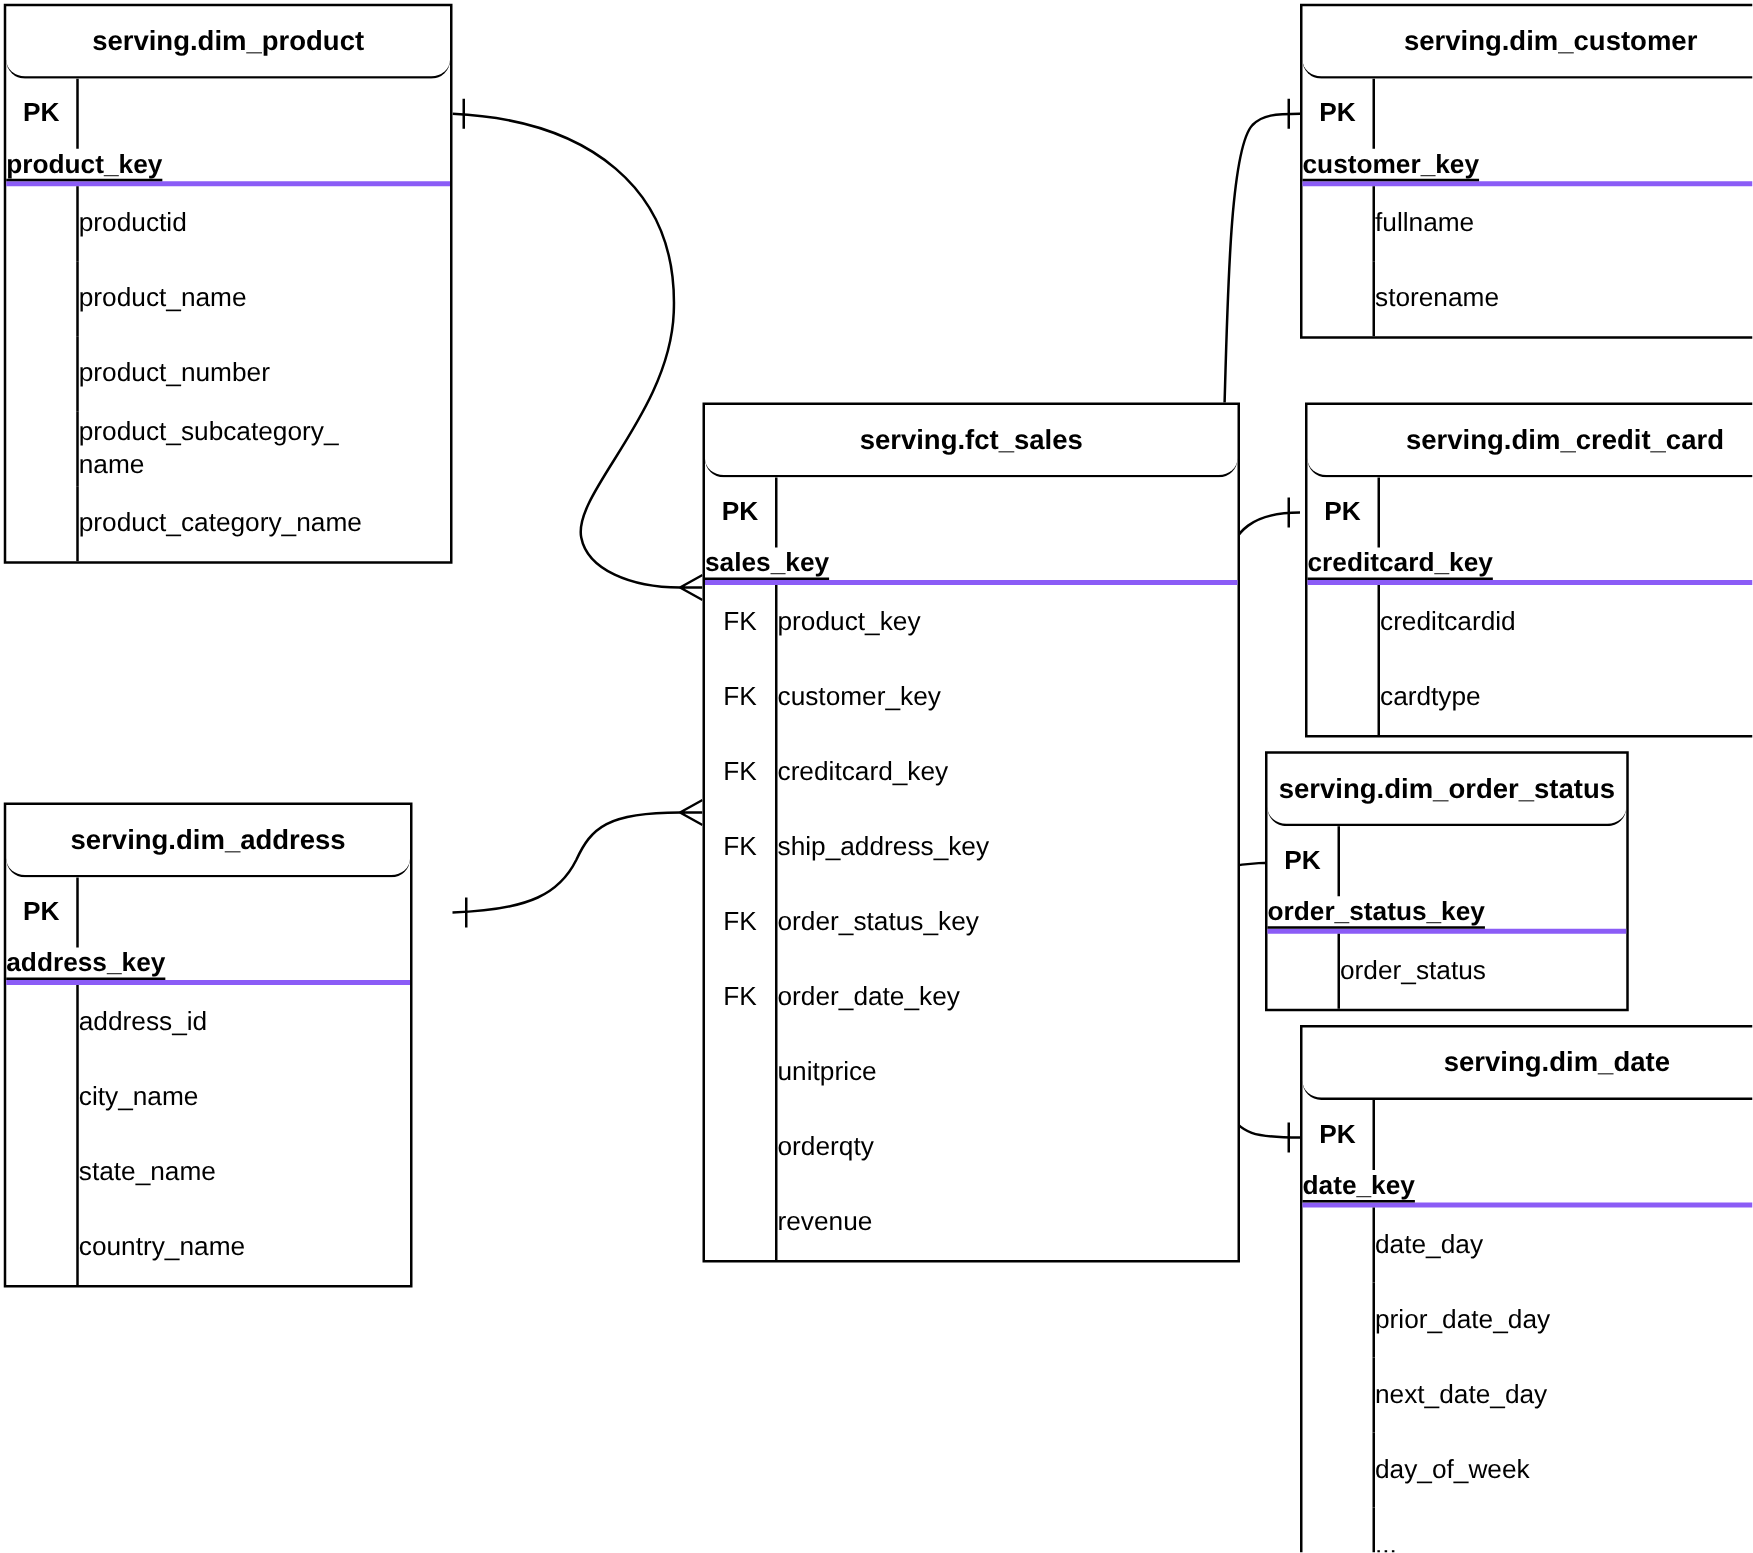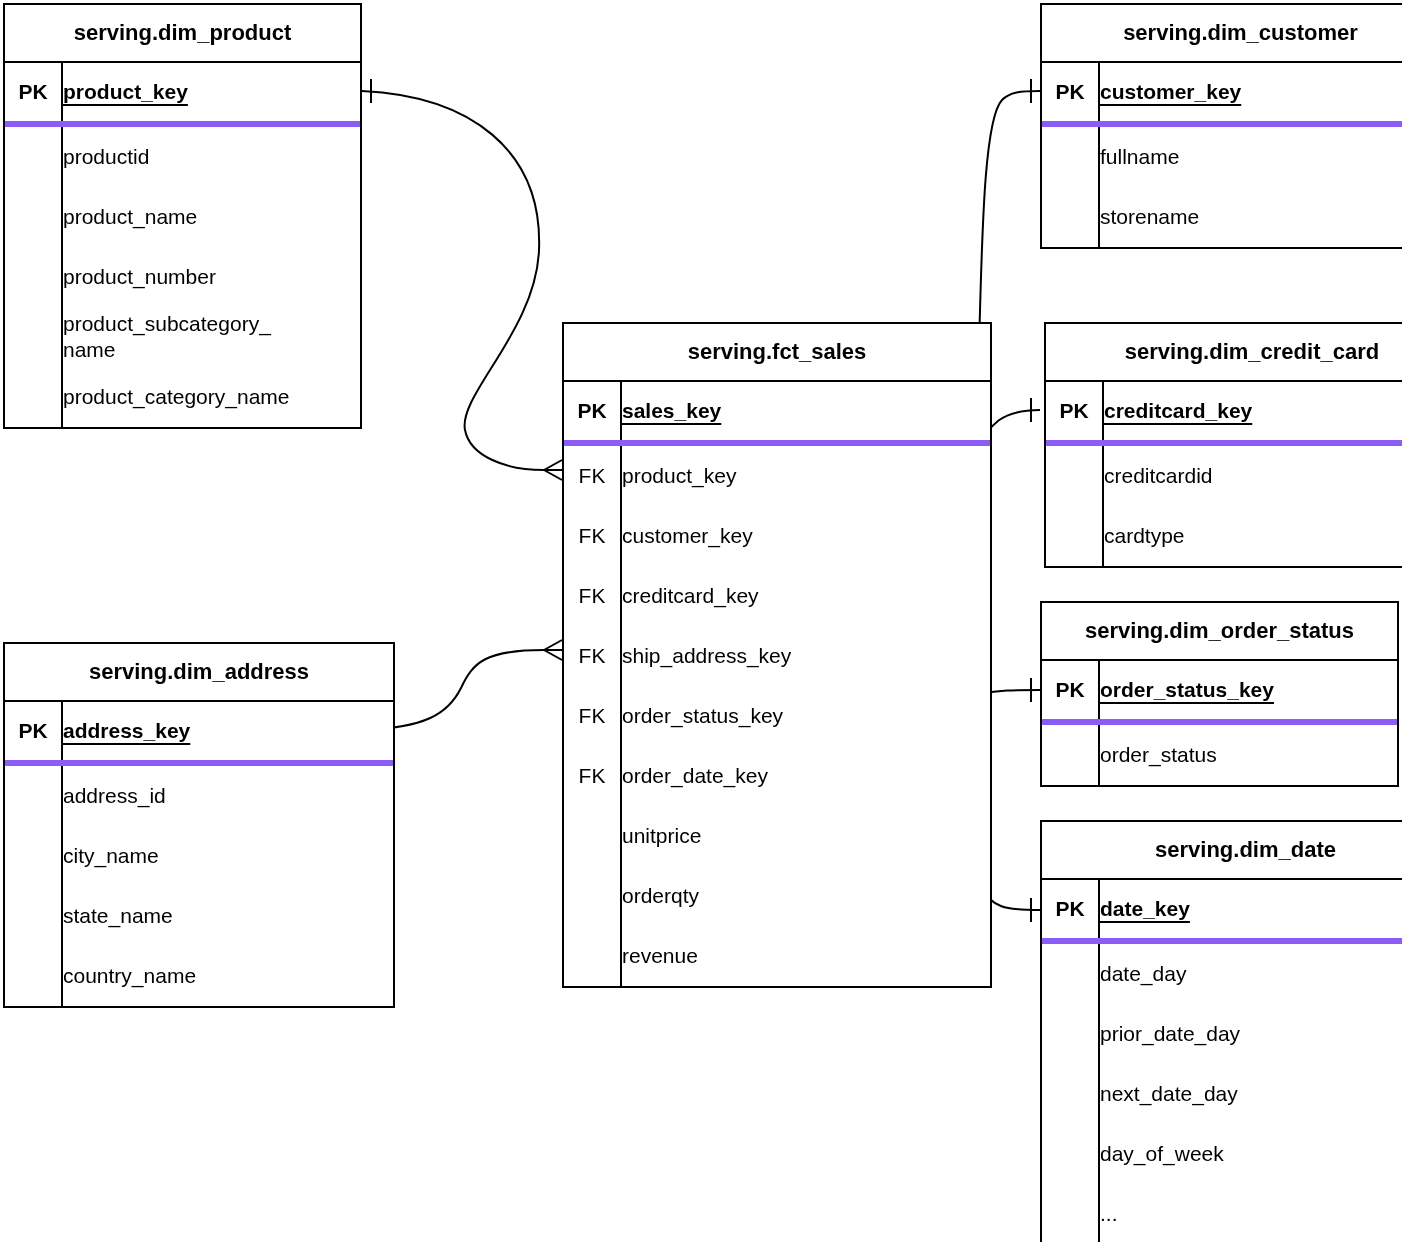--- a/index.html
+++ b/index.html
@@ -22,28 +22,30 @@
     box-sizing:border-box;
     background:#ffffff;
     border:2px solid #000000;
   }
   .erd-title{
     height:56px;
     border-bottom:2px solid #000000;
     display:flex;align-items:center;justify-content:center;
     font-weight:bold;
     font-size:22px;
+    border-radius:15px;
   }
   .erd-row{
     display:flex;
     min-height:60px;
   }
   .erd-row.pk-row{
     min-height:58px;
-    border-bottom:6px solid #8b5cf6;
+    border-bottom:4px solid #8b5cf6;
+    flex-direction:column;
   }
   .erd-key{
     width:56px;
     flex:0 0 56px;
     border-right:2px solid #000000;
     display:flex;align-items:center;justify-content:center;
     font-size:21px;
   }
   .erd-key.pk{font-weight:bold;}
   .erd-name{
@@ -197,21 +199,21 @@
     <div class="erd-row">
       <div class="erd-key"></div>
       <div class="erd-name">creditcardid</div>
     </div>
     <div class="erd-row">
       <div class="erd-key"></div>
       <div class="erd-name">cardtype</div>
     </div>
   </div>
 
-  <div class="erd-table" style="left:1040px;top:601px;width:359px;">
+  <div class="erd-table" style="left:1012px;top:601px;width:291px;">
     <div class="erd-title">serving.dim_order_status</div>
     <div class="erd-row pk-row">
       <div class="erd-key pk">PK</div>
       <div class="erd-name pk-field">order_status_key</div>
     </div>
     <div class="erd-row">
       <div class="erd-key"></div>
       <div class="erd-name">order_status</div>
     </div>
   </div>
@@ -237,21 +239,21 @@
     <div class="erd-row">
       <div class="erd-key"></div>
       <div class="erd-name">day_of_week</div>
     </div>
     <div class="erd-row">
       <div class="erd-key"></div>
       <div class="erd-name">...</div>
     </div>
   </div>
 
-  <div class="erd-table" style="left:3px;top:642px;width:392px;">
+  <div class="erd-table" style="left:3px;top:642px;width:327px;">
     <div class="erd-title">serving.dim_address</div>
     <div class="erd-row pk-row">
       <div class="erd-key pk">PK</div>
       <div class="erd-name pk-field">address_key</div>
     </div>
     <div class="erd-row">
       <div class="erd-key"></div>
       <div class="erd-name">address_id</div>
     </div>
     <div class="erd-row">

